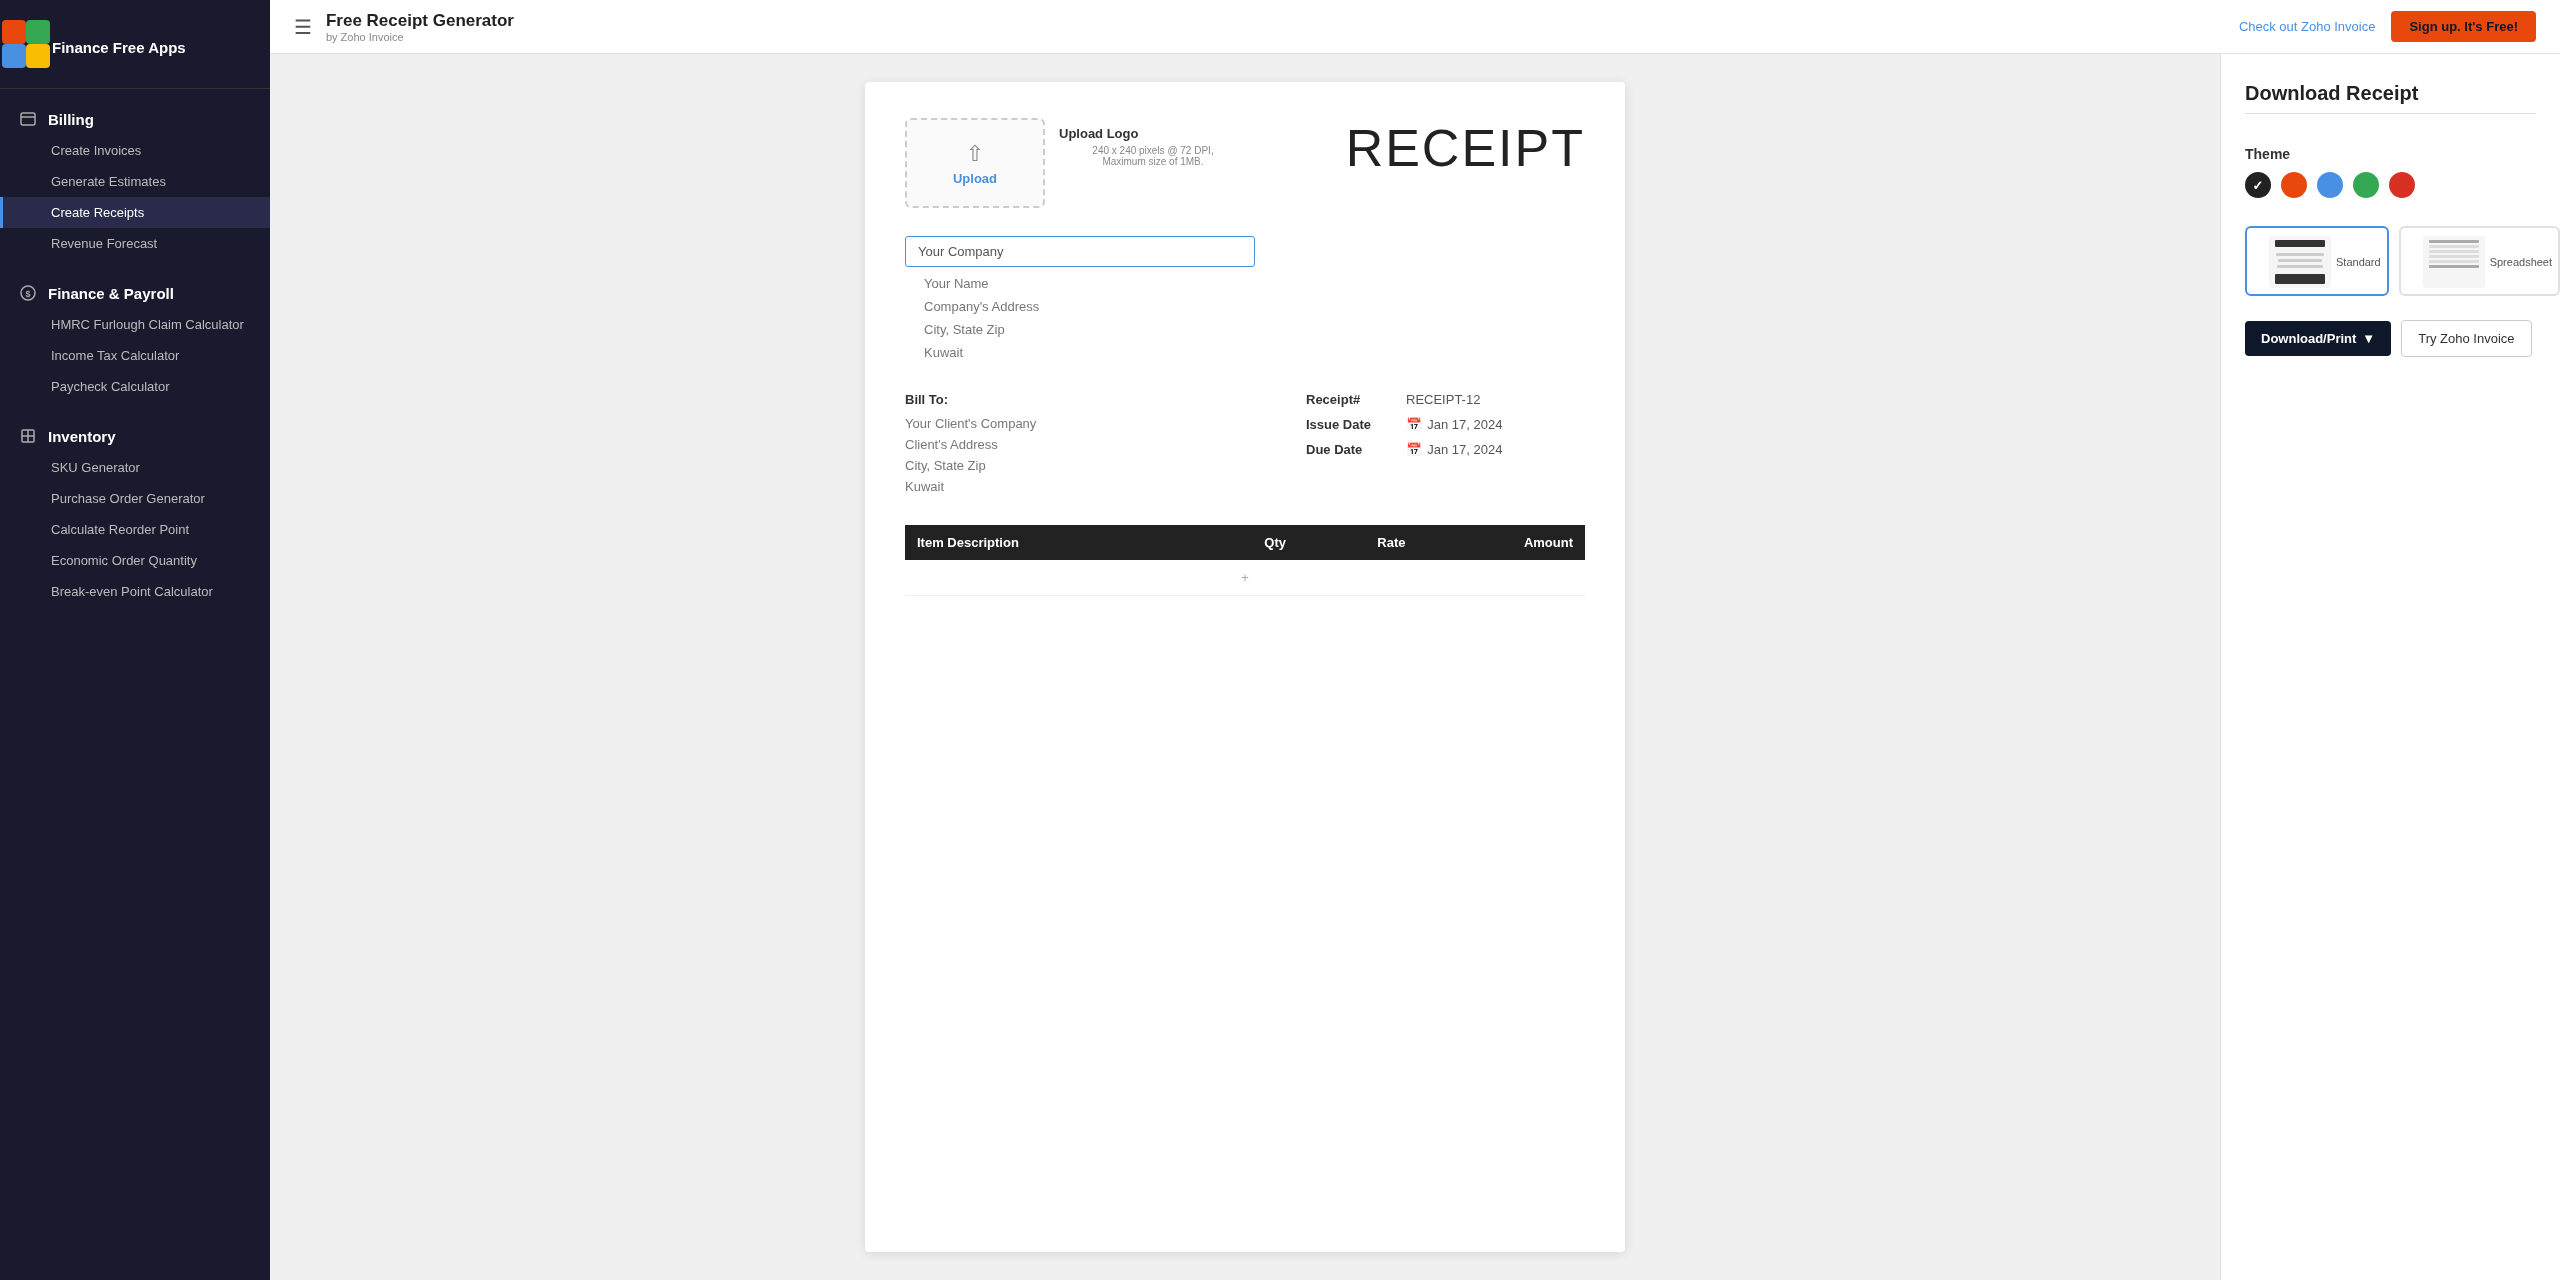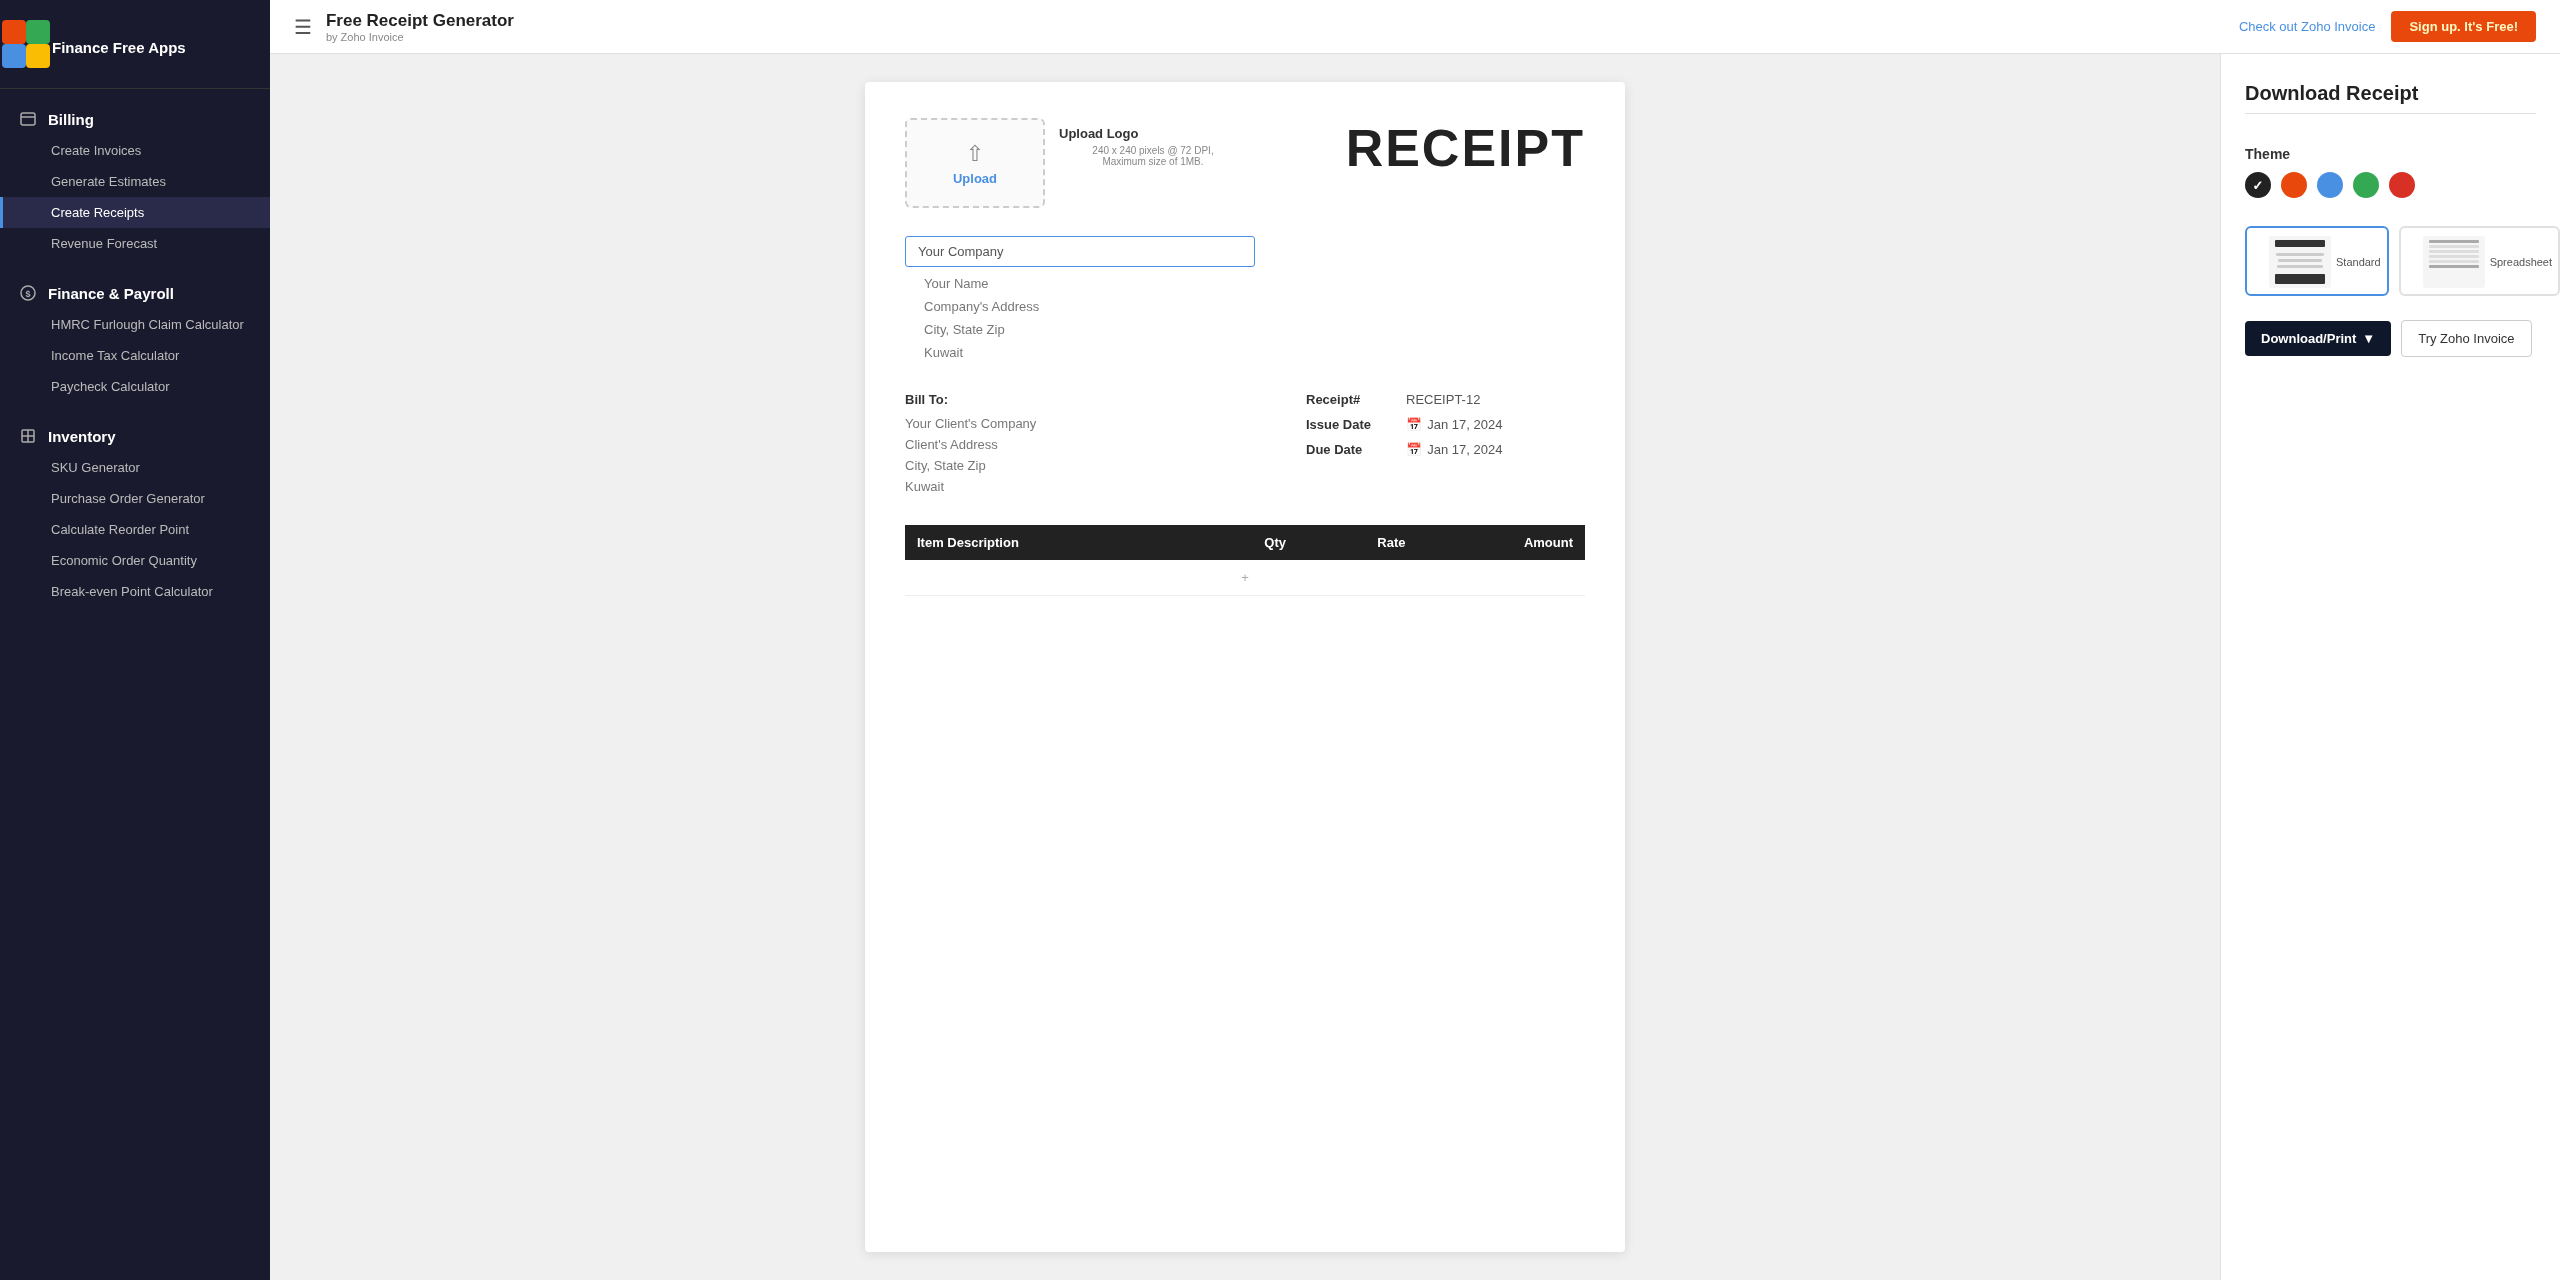--- a/index.html
+++ b/index.html
@@ -116,21 +116,21 @@
       gap: 16px;
     }
     .topbar-link {
       color: #4a90e2;
       font-size: 13px;
       text-decoration: none;
       cursor: pointer;
     }
     .topbar-signup-btn {
       background: #e8480c;
-      color: #fef9c3;
+      color: #0f172a;
       border: none;
       padding: 8px 18px;
       border-radius: 4px;
       font-size: 13px;
       font-weight: bold;
       cursor: pointer;
     }
 
     
     .content-area {
@@ -188,21 +188,21 @@
     }
     .upload-logo-details {
       font-size: 10px;
       color: #888;
       text-align: center;
       margin-left: 14px;
       max-width: 160px;
     }
     .receipt-title-big {
       font-size: 52px;
-      font-weight: 700;
+      font-weight: 400;
       color: #222;
       letter-spacing: 2px;
       text-align: right;
     }
 
     
     .company-info {
       margin-bottom: 28px;
     }
     .company-name-input {

